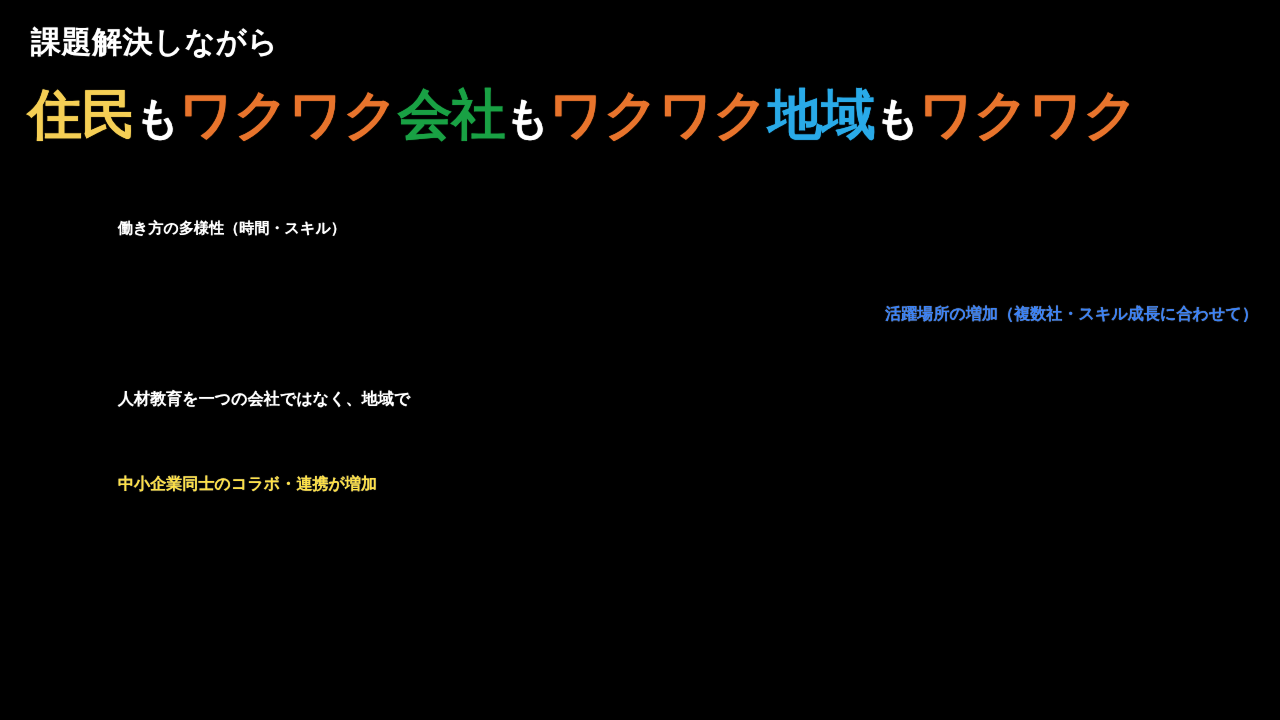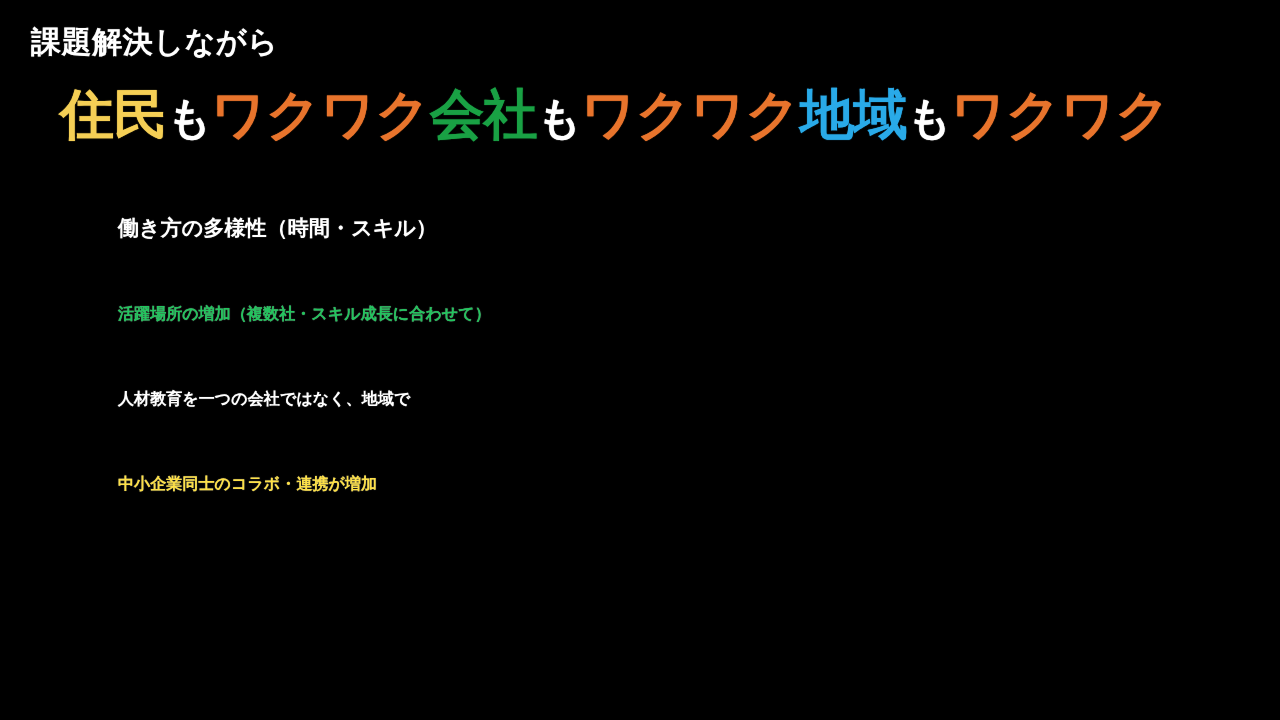--- a/index.html
+++ b/index.html
@@ -76,24 +76,24 @@
     text-shadow: 0 0 1px rgba(255,255,255,0.5);
   }
 </style>
 </head>
 <body>
 
 <div id="slide" style="background: rgb(0, 0, 0);">
 
   <div class="kicker" style="color: rgb(255, 255, 255);">課題解決しながら</div>
 
-  <div class="headline" style="font-size: 54px; margin-left: 32px;">
+  <div class="headline" style="font-size: 54px;">
     <span class="seg" style="color: rgb(245, 207, 85);">住民</span><span class="seg small" style="color: rgb(255, 255, 255); font-size: 44px;">も</span><span class="seg" style="color: rgb(232, 116, 44);">ワクワク</span><span class="seg" style="color: rgb(25, 161, 68);">会社</span><span class="seg small" style="color: rgb(255, 255, 255); font-size: 44px;">も</span><span class="seg" style="color: rgb(232, 116, 44);">ワクワク</span><span class="seg" style="color: rgb(41, 170, 232);">地域</span><span class="seg small" style="color: rgb(255, 255, 255); font-size: 44px;">も</span><span class="seg" style="color: rgb(232, 116, 44);">ワクワク</span>
   </div>
 
   <div class="body-list">
-    <div class="body-line" style="color: rgb(255, 255, 255); font-size: 21px;">働き方の多様性（時間・スキル）</div>
-    <div class="body-line" style="color: #22c55e; font-size: 16px;">活躍場所の増加（複数社・スキル成長に合わせて）</div>
+    <div class="body-line" style="color: rgb(255, 255, 255); font-size: 15px;">働き方の多様性（時間・スキル）</div>
+    <div class="body-line" style="color: #3b82f6; font-size: 16px; text-align: right;">活躍場所の増加（複数社・スキル成長に合わせて）</div>
     <div class="body-line" style="color: rgb(255, 255, 255); font-size: 16px;">人材教育を一つの会社ではなく、地域で</div>
     <div class="body-line" style="color: #fde047; font-size: 16px;">中小企業同士のコラボ・連携が増加</div>
   </div>
 
 </div>
 
 </body></html>

